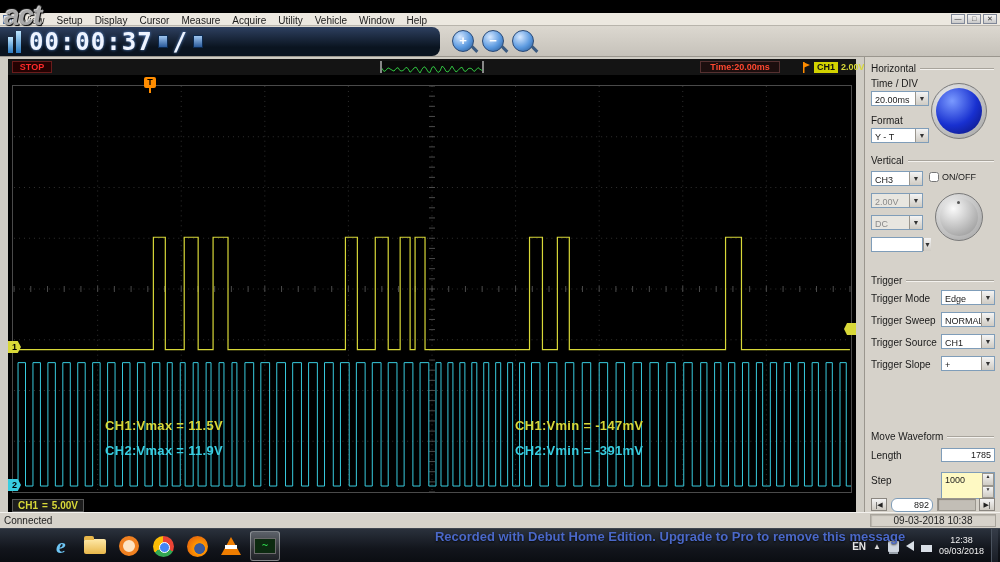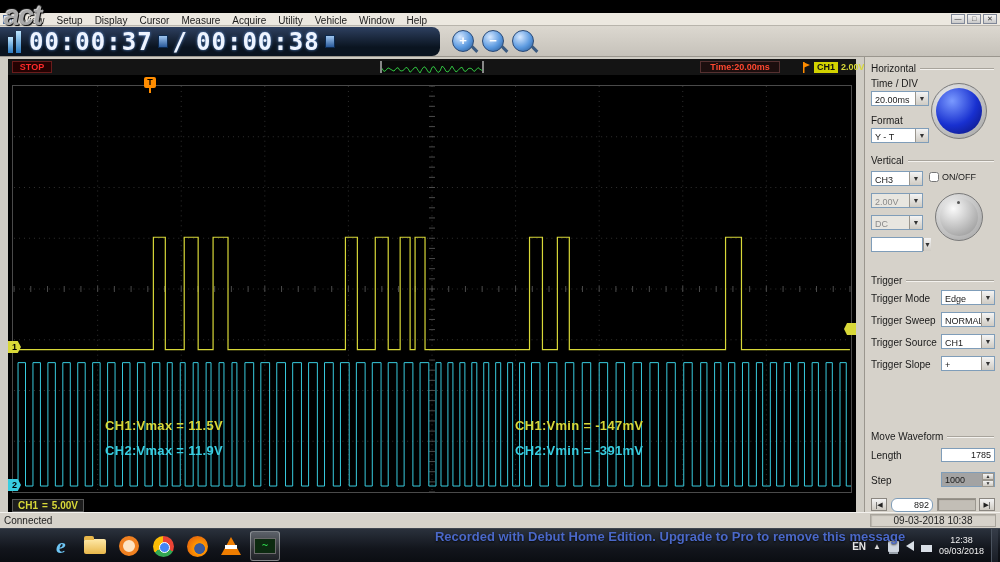--- a/index.html
+++ b/index.html
@@ -57,21 +57,21 @@
   .combo { position:absolute; height:15px; background:#fff; border:1px solid #7f9db9; display:flex; align-items:flex-end; }
   .combo .cval { flex:1; padding-left:3px; font-size:9px; overflow:hidden; white-space:nowrap; }
   .combo .carrow { width:13px; height:13px; background:linear-gradient(#f4f4f4,#cfcbc3); border-left:1px solid #9a968e; font-size:7px; text-align:center; line-height:13px; color:#333; }
   .combo.disabled { background:#e8e6e0; }
   .combo.disabled .cval { color:#8a8a8a; }
   .knob-outer { position:absolute; border-radius:50%; background:radial-gradient(circle at 35% 30%, #efefef, #a0a0a0); border:1px solid #7a7a7a; }
   .knob-blue-inner { position:absolute; left:4px; top:4px; right:4px; bottom:4px; border-radius:50%; background:radial-gradient(circle at 35% 28%, #7a9aff, #1830d0 55%, #0a1070); }
   .knob-gray-inner { position:absolute; left:4px; top:4px; right:4px; bottom:4px; border-radius:50%; background:radial-gradient(circle at 35% 28%, #fafafa, #8e8e8e); }
   .knob-gray-inner::after { content:""; position:absolute; left:46%; top:8%; width:3px; height:3px; border-radius:50%; background:#555; }
   .valbox { position:absolute; height:14px; background:#fff; border:1px solid #7f9db9; font-size:9px; text-align:right; padding:1px 3px 0 0; }
-  .spin { position:absolute; height:15px; background:#a3a3a3; border:1px solid #7f9db9; display:flex; }
+  .spin { position:absolute; height:27px; background:#fef9c3; border:1px solid #7f9db9; display:flex; }
   .spin .sval { flex:1; font-size:9px; padding:2px 0 0 3px; }
   .spin .sbtns { width:12px; display:flex; flex-direction:column; }
   .spin .sbtns i { flex:1; background:linear-gradient(#f4f4f4,#cfcbc3); border:1px solid #9a968e; font-size:5px; line-height:5px; text-align:center; color:#333; font-style:normal; }
   .mini-btn { position:absolute; height:13px; background:linear-gradient(#f4f4f4,#cfcbc3); border:1px solid #8a8680; font-size:7px; text-align:center; line-height:11px; color:#222; }
   #pos-track { position:absolute; height:13px; background:#c2beb6; border:1px solid #9a968e; box-shadow:inset 1px 1px 1px #8a867e; }
   .cb-row { position:absolute; display:flex; align-items:center; gap:3px; }
   .cb-row input { width:10px; height:10px; }
   .cb-row span { font-size:9px; }
 
   
@@ -133,21 +133,20 @@
 
   <div id="toolbar" class="abs">
     <div id="timerbox">
       <span class="bars">
           <i style="height:16px"></i>
           <i style="height:22px"></i>
         </span>
       <span class="digits">00:00:37</span>
       <span class="mini-ic"></span>
       <span class="digits">/</span>
-      <span class="digits" style="margin-left:8px">00:00:38</span>
       <span class="mini-ic"></span>
     </div>
     <div class="zoombtn" style="left:452px">+</div>
     <div class="zoombtn" style="left:482px">−</div>
     <div class="zoombtn" style="left:512px"></div>
   </div>
 
   <div id="left-area" class="abs">
     <div id="strip">
       <div id="stop-box">STOP</div>

